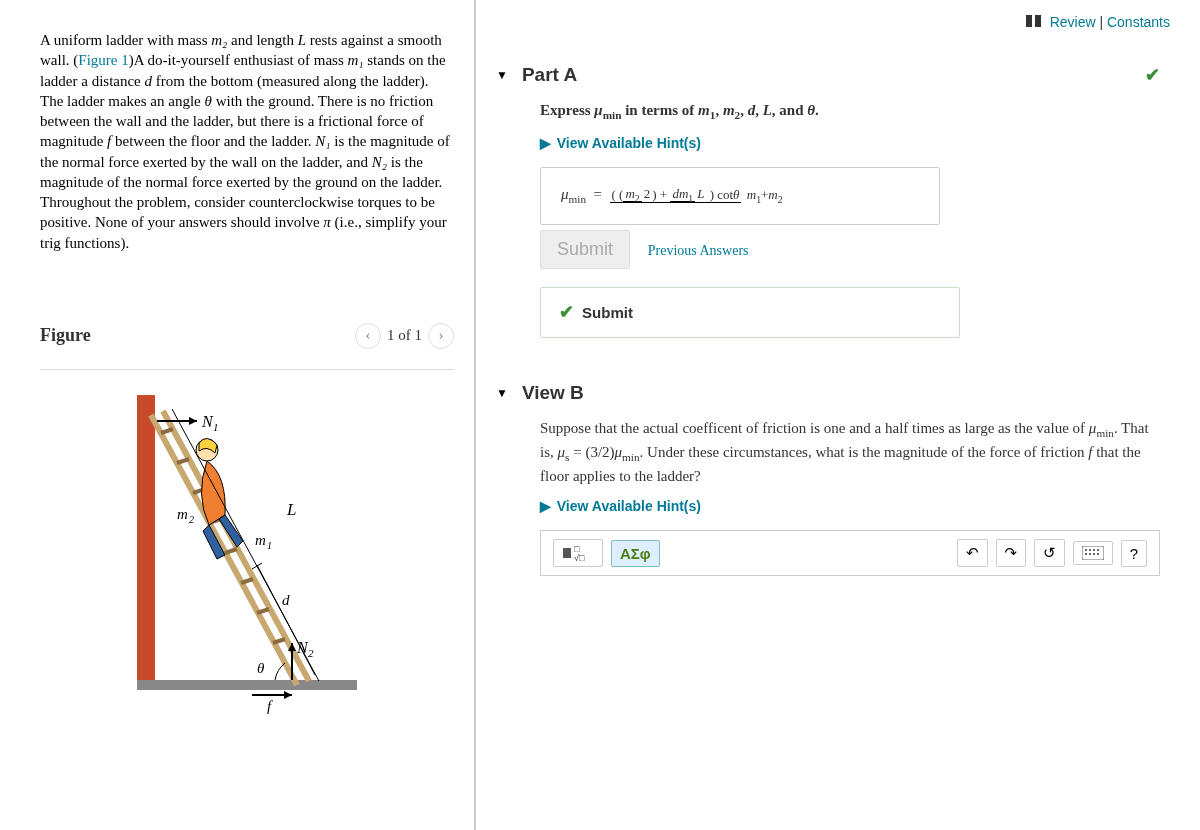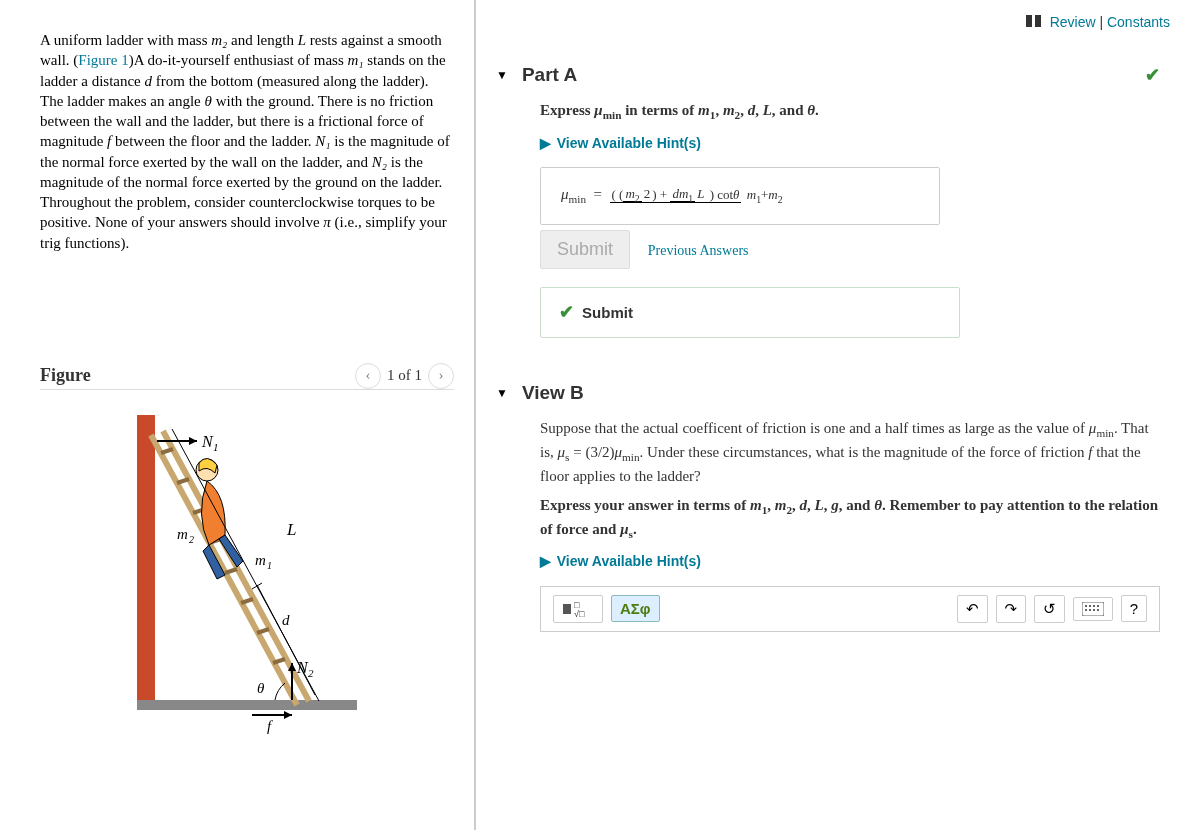--- a/index.html
+++ b/index.html
@@ -2,21 +2,21 @@
 <html><head>
 <meta charset="utf-8">
 <style>
 * { box-sizing: border-box; margin: 0; padding: 0; }
 body { font-family: Arial, Helvetica, sans-serif; font-size: 14px; color: #333; width: 1200px; height: 830px; overflow: hidden; background: #fff; }
 .container { display: flex; height: 100%; }
 .left-col { width: 476px; padding: 30px 20px 20px 40px; border-right: 2px solid #ccc; overflow: hidden; }
 .right-col { flex: 1; padding: 10px 20px 20px 10px; overflow: hidden; }
 .problem-text { font-family: 'Times New Roman', serif; font-size: 15px; line-height: 1.35; color: #000; }
 .link-blue { color: #007a96; }
-.figure-header { display: flex; align-items: center; justify-content: space-between; margin-top: 110px; padding-bottom: 0; border-bottom: 1px solid #ddd; }
+.figure-header { display: flex; align-items: center; justify-content: space-between; margin-top: 70px; padding-bottom: 20px; border-bottom: 1px solid #ddd; }
 .figure-title { font-family: 'Times New Roman', serif; font-size: 18px; font-weight: bold; }
 .figure-nav { display: flex; align-items: center; gap: 6px; font-family: 'Times New Roman', serif; font-size: 15px; }
 .nav-btn { width: 26px; height: 26px; border: 1px solid #ddd; border-radius: 50%; background: #fff; display: flex; align-items: center; justify-content: center; color: #888; cursor: pointer; }
 .figure-body { display: flex; justify-content: center; padding-top: 15px; }
 .figure-svg { width: 280px; height: 330px; }
 .top-links { text-align: right; font-size: 14px; color: #007a96; padding: 4px 10px 20px 0; }
 .top-links span { cursor: pointer; }
 .sep { color: #333; }
 .flag-icon { display: inline-block; margin-right: 4px; }
 .part-header { display: flex; align-items: center; gap: 14px; padding: 14px 0 14px 10px; }
@@ -159,21 +159,20 @@
           </div>
       </div>
     </div>
 
     <div class="part-header" style="margin-top:30px;">
       <span class="caret">▼</span>
       <span class="part-title">View B</span>
     </div>
     <div class="part-body">
       <p>Suppose that the actual coefficent of friction is one and a half times as large as the value of <span class="math-var">μ</span><sub>min</sub>. That is, <span class="math-var">μ</span><sub>s</sub> = (3/2)<span class="math-var">μ</span><sub>min</sub>. Under these circumstances, what is the magnitude of the force of friction <span class="math-var">f</span> that the floor applies to the ladder?</p>
-      <p class="bold">Express your answer in terms of <span class="math-var">m</span><sub>1</sub>, <span class="math-var">m</span><sub>2</sub>, <span class="math-var">d</span>, <span class="math-var">L</span>, <span class="math-var">g</span>, and <span class="math-var">θ</span>. Remember to pay attention to the relation of force and <span class="math-var">μ</span><sub>s</sub>.</p>
       <div class="hints-link">▶ <span>View Available Hint(s)</span></div>
 
       <div class="toolbar">
         <button class="tb-btn" style="font-size:12px;">
           <svg width="32" height="18">
               <rect x="1" y="4" width="8" height="10" fill="#555"></rect>
               <text x="12" y="8" font-size="9" fill="#333">□</text>
               <text x="12" y="17" font-size="9" fill="#333">√□</text>
             </svg>
         </button>

